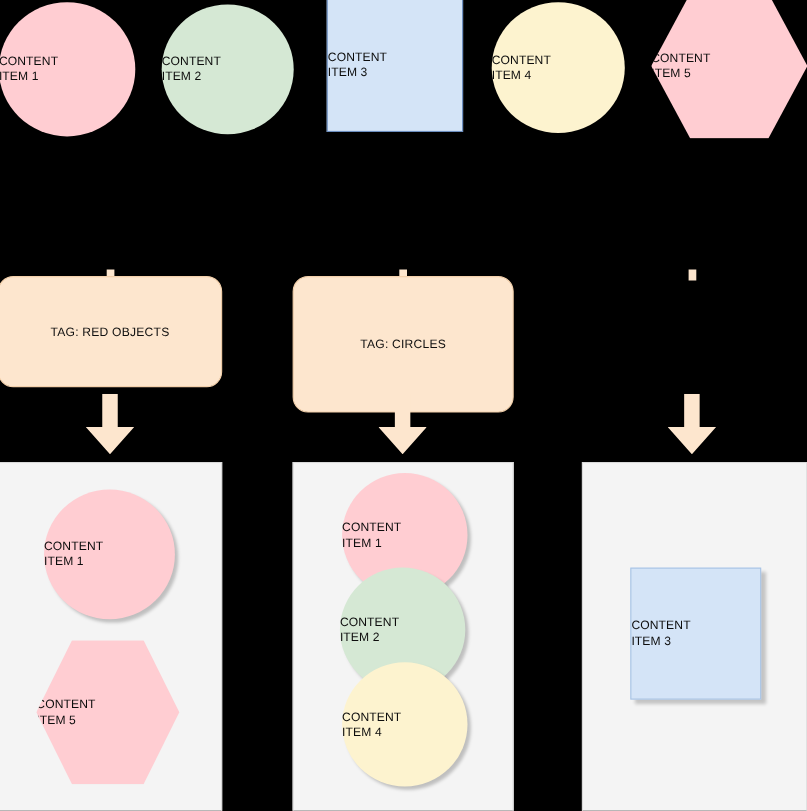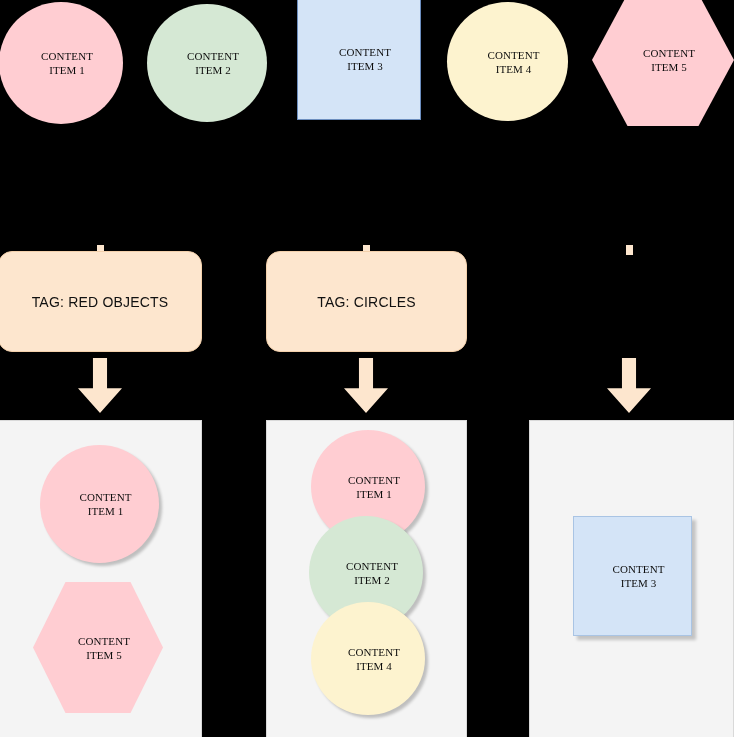--- a/index.html
+++ b/index.html
@@ -18,31 +18,30 @@
     position: absolute;
     left: 0; top: 0;
     width: 734px;
     height: 737px;
     background: #000000;
   }
 
   
   .shape-label {
     position: absolute;
-    left: 12px; right: 0;
+    left: 0; right: 0;
     top: 50%;
     transform: translateY(-50%);
-    text-align: center;
+    text-align: left;
     font-size: 11px;
     line-height: 14px;
     color: #0d0d0d;
     letter-spacing: 0.1px;
     pointer-events: none;
     white-space: pre-line;
-    font-family: Liberation Serif, serif;
   }
 
   
   .top-shape {
     position: absolute;
   }
   .circ {
     border-radius: 50%;
   }
   .sh-stroke-pink { background: #ffcdd2; }
@@ -62,21 +61,21 @@
     border: 1px solid #f3d0ab;
     border-radius: 14px;
     box-sizing: border-box;
   }
   .tag-label {
     position: absolute;
     left: 0; right: 0;
     top: 50%;
     transform: translateY(-50%);
     text-align: center;
-    font-size: 14px;
+    font-size: 11px;
     color: #101010;
     letter-spacing: 0.2px;
   }
 
   
   .stub {
     position: absolute;
     width: 7px;
     height: 10px;
     background: #fde6ce;
@@ -148,21 +147,21 @@
   </div>
 
   <div class="stub" style="left:97px; top:245px;"></div>
   <div class="stub" style="left:363px; top:245px;"></div>
   <div class="stub" style="left:626px; top:245px;"></div>
 
   <div class="tag-box" style="left:-2px; top:251px; width:204px; height:101px;">
     <div class="tag-label">TAG: RED OBJECTS</div>
   </div>
 
-  <div class="tag-box" style="left:266px; top:251px; width:201px; height:101px;">
+  <div class="tag-box" style="left:266px; top:251px; width:201px; height:124px;">
     <div class="tag-label">TAG: CIRCLES</div>
   </div>
 
 
   <div class="block-arrow" style="left:78px; top:358px;"></div>
   <div class="block-arrow" style="left:344px; top:358px;"></div>
   <div class="block-arrow" style="left:607px; top:358px;"></div>
 
   <div class="container-panel" style="left:-2px; top:420px; width:204px; height:320px;">
 

